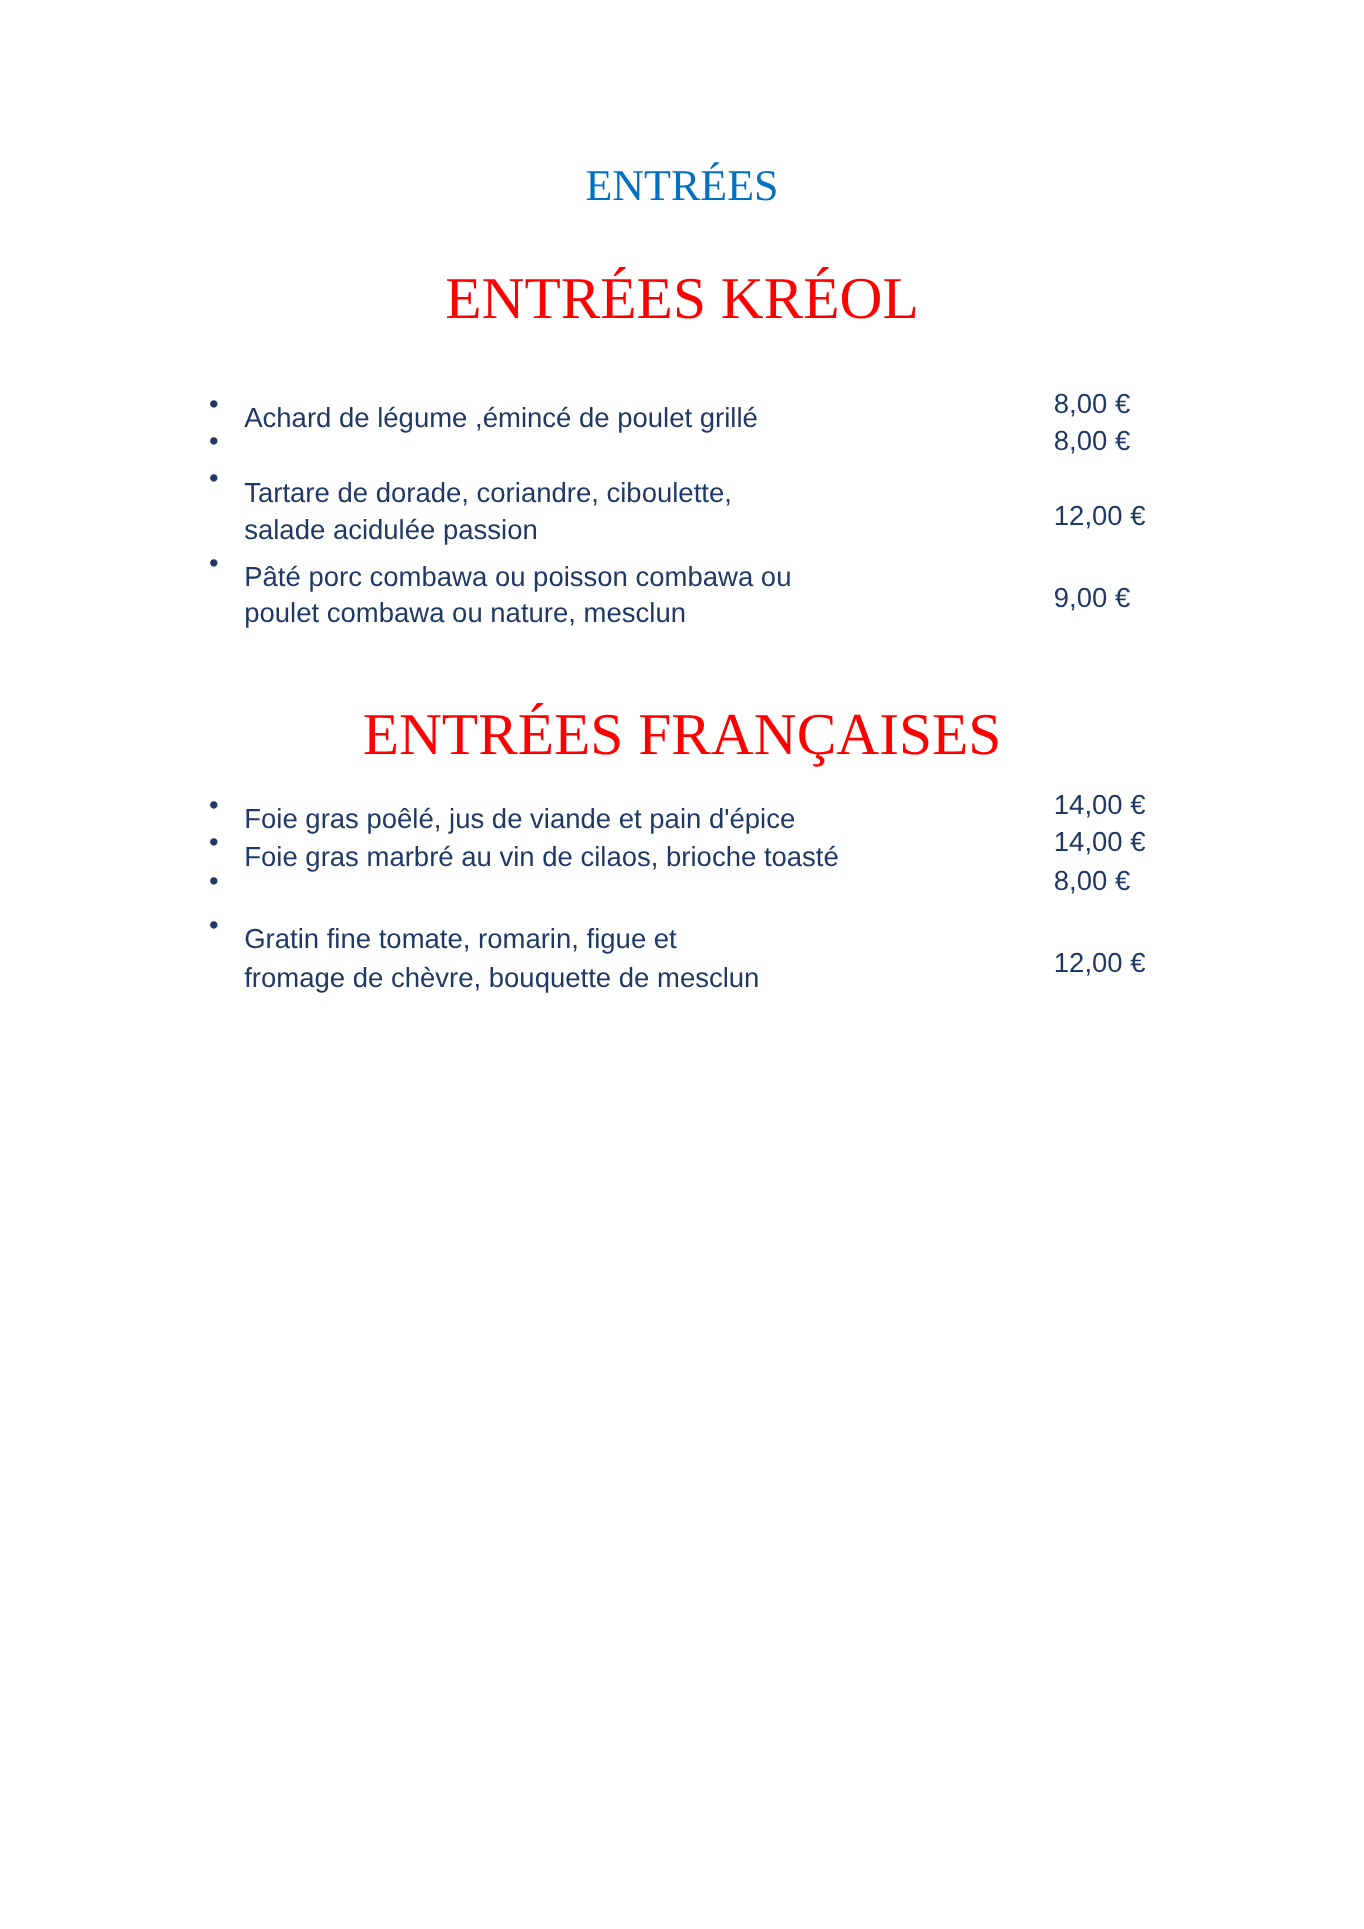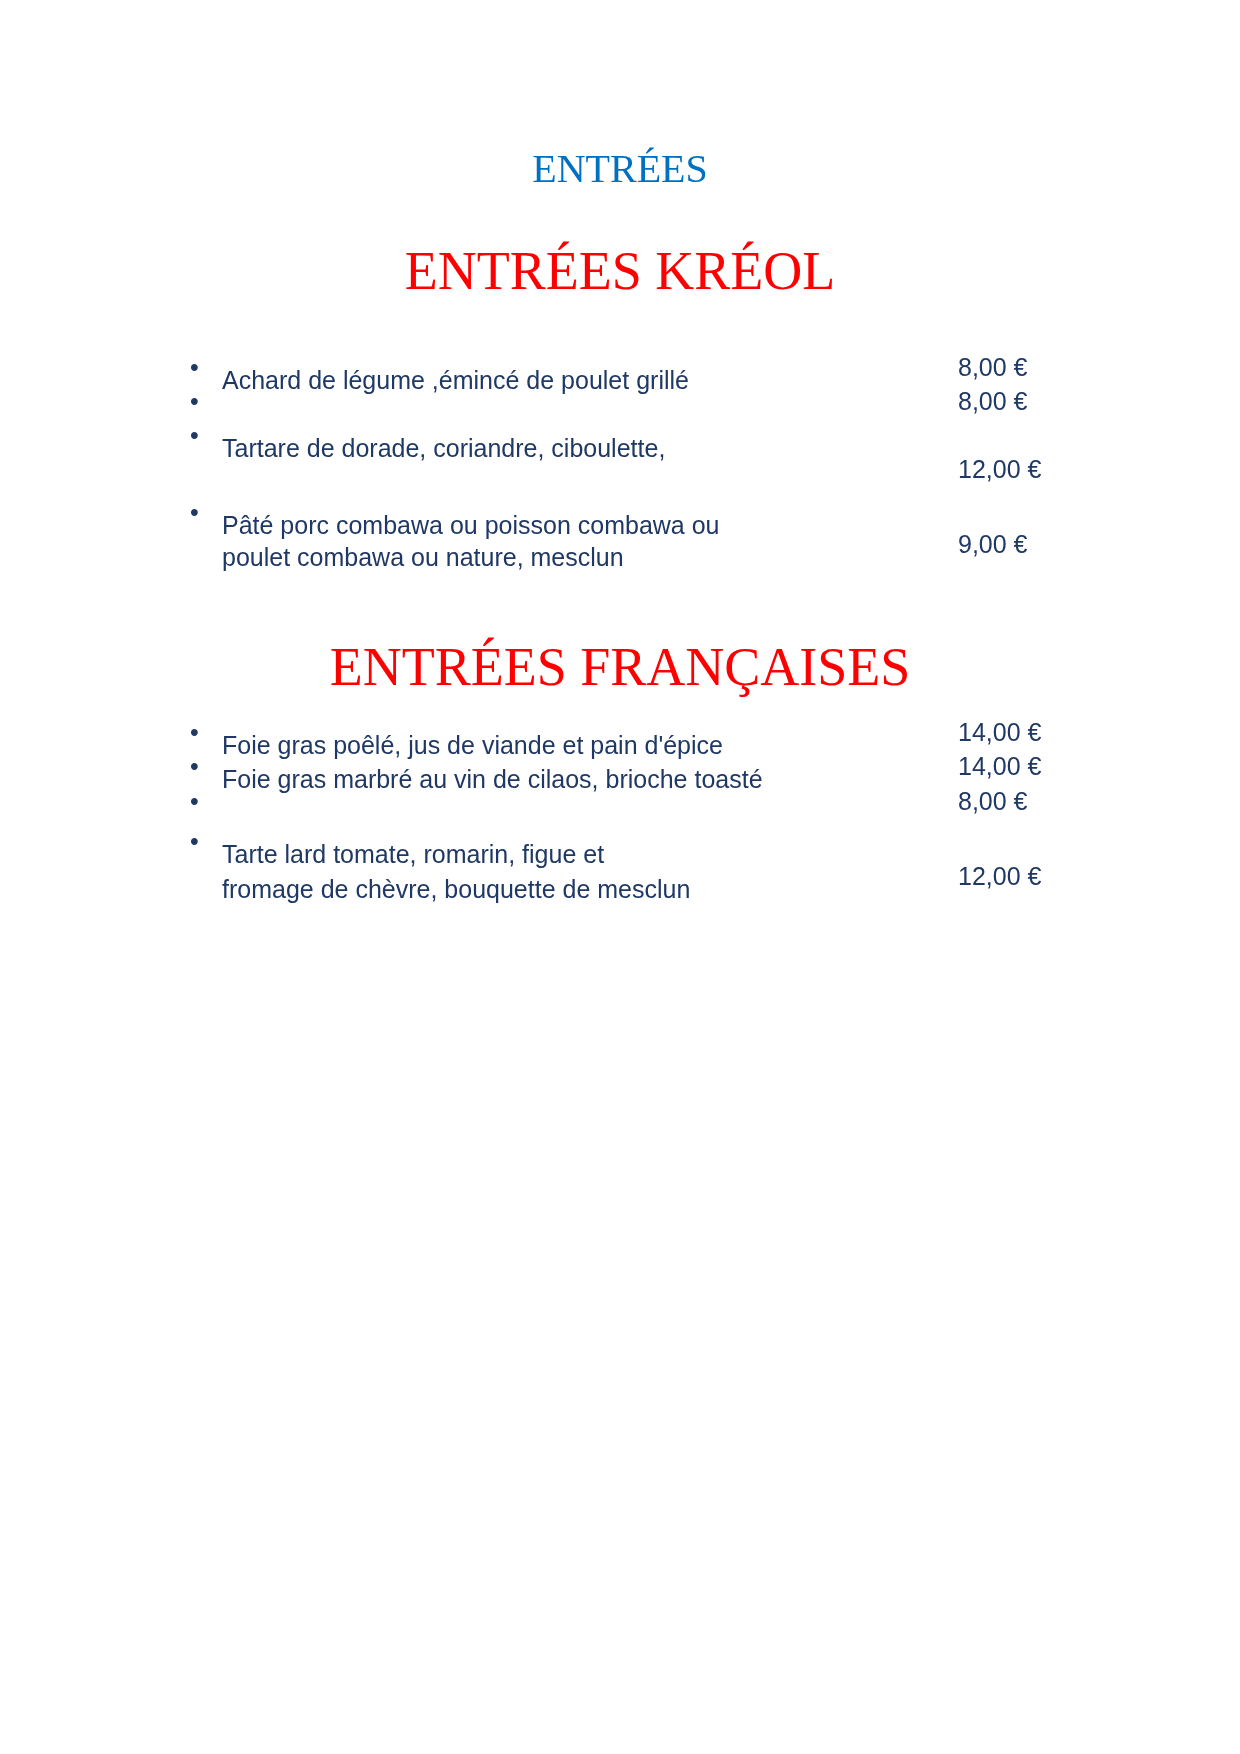--- a/index.html
+++ b/index.html
@@ -69,20 +69,21 @@
   <div class="menu-line" style="top:385px">
     <span class="bullet">•</span>
     <span class="price">8,00 €</span>
   </div>
 
   <div class="menu-line" style="top:419px">
     <span class="bullet">•</span>
     <span class="item-text">Tartare de dorade, coriandre, ciboulette,</span>
   </div>
   <div class="menu-line" style="top:453px">
+    <span class="item-text">salade acidulée passion</span>
     <span class="price">12,00 €</span>
   </div>
 
   <div class="menu-line" style="top:496px">
     <span class="bullet">•</span>
     <span class="item-text">Pâté porc combawa ou poisson combawa ou</span>
   </div>
   <div class="menu-line" style="top:528px">
     <span class="item-text">poulet combawa ou nature, mesclun</span>
     <span class="price">9,00 €</span>
@@ -102,20 +103,20 @@
     <span class="price">14,00 €</span>
   </div>
 
   <div class="menu-line" style="top:785px">
     <span class="bullet">•</span>
     <span class="price">8,00 €</span>
   </div>
 
   <div class="menu-line" style="top:825px">
     <span class="bullet">•</span>
-    <span class="item-text">Tarte lard tomate, romarin, figue et</span>
+    <span class="item-text">Gratin fine tomate, romarin, figue et</span>
   </div>
   <div class="menu-line" style="top:860px">
     <span class="item-text">fromage de chèvre, bouquette de mesclun</span>
     <span class="price">12,00 €</span>
   </div>
 
 </div>
 
 </body></html>

